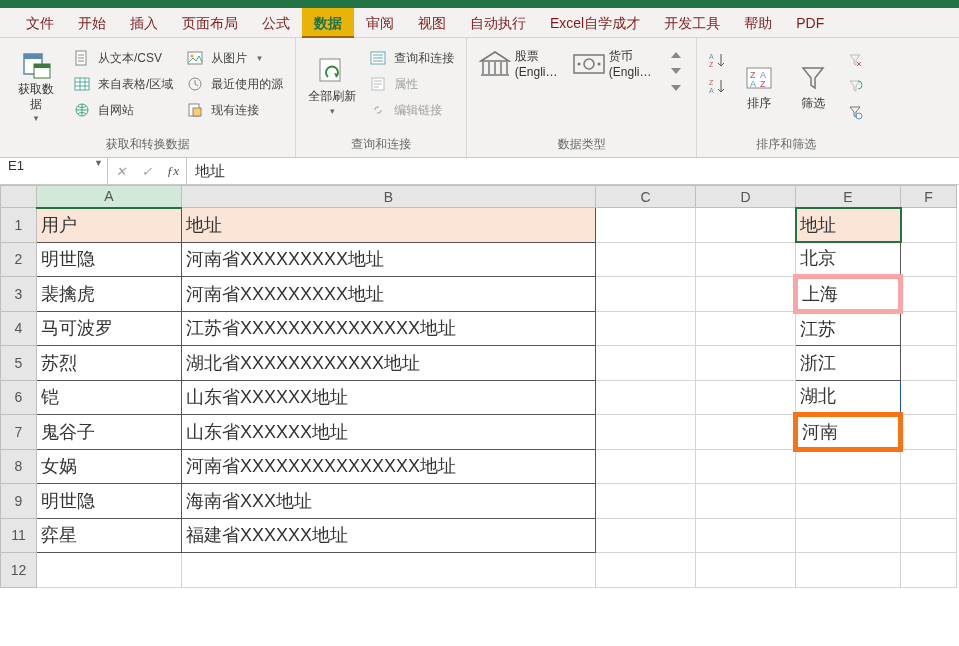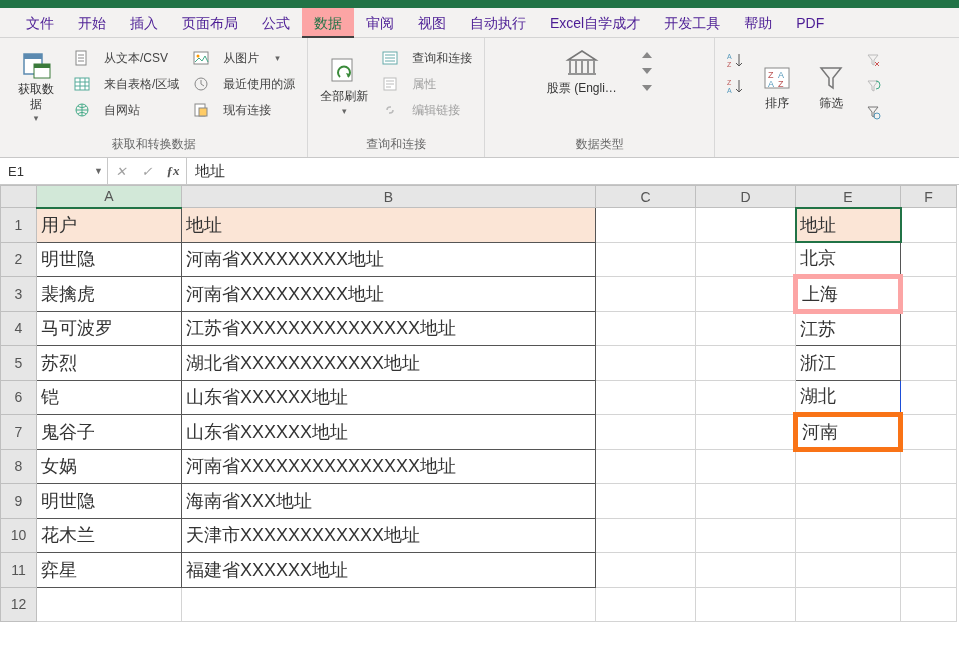--- a/index.html
+++ b/index.html
@@ -3,48 +3,48 @@
 <meta charset="utf-8">
 <style>
 * { margin:0; padding:0; box-sizing:border-box; font-family:"Microsoft YaHei","Segoe UI",sans-serif; }
 body { background:#fff; width:959px; height:646px; overflow:hidden; font-size:13px; color:#333; }
 
 
 .title-strip { height:8px; background:#217346; }
 
 
 .tabs { height:30px; background:#f3f2f1; display:flex; align-items:center; padding-left:14px; border-bottom:1px solid #d4d4d4; gap:0; }
-.tab { padding:0 12px; height:30px; line-height:30px; font-size:14px; cursor:pointer; color:#4c1d95; }
-.tab.active { background:#fca5a5; color:#217346; font-weight:400; border-bottom:2px solid #404040; }
+.tab { padding:0 12px; height:30px; line-height:30px; font-size:14px; cursor:pointer; color:#7f1d1d; }
+.tab.active { background:#eab308; color:#217346; font-weight:700; border-bottom:2px solid #a16207; }
 
 
 .ribbon { height:120px; background:#f3f2f1; display:flex; border-bottom:1px solid #c8c8c8; }
 .group { display:flex; flex-direction:column; border-right:1px solid #d8d8d8; padding:4px 8px 0 8px; }
 .group-body { flex:1; display:flex; align-items:flex-start; gap:6px; }
 .group-label { text-align:center; font-size:12px; color:#666; height:22px; line-height:18px; }
 .big-btn { display:flex; flex-direction:column; align-items:center; justify-content:center; width:56px; height:88px; cursor:pointer; font-size:12px; color:#333; line-height:1.2; text-align:center; gap:2px; }
 .big-btn .ico { width:32px; height:32px; display:flex; align-items:center; justify-content:center; }
 .small-col { display:flex; flex-direction:column; gap:2px; padding-top:4px; }
-.small-btn { display:flex; align-items:center; gap:14px; height:24px; padding:0 4px; font-size:12px; color:#444; cursor:pointer; white-space:nowrap; }
+.small-btn { display:flex; align-items:center; gap:8px; height:24px; padding:0 4px; font-size:12px; color:#444; cursor:pointer; white-space:nowrap; }
 .small-btn.dim { color:#a0a0a0; }
 .small-btn .ico { width:16px; height:16px; display:flex; align-items:center; justify-content:center; }
 .wide-pair { display:flex; gap:14px; align-items:flex-start; padding-top:6px; }
-.dt-btn { display:flex; flex-direction:column; align-items:center; width:80px; font-size:12px; cursor:pointer; gap:2px; }
+.dt-btn { display:flex; flex-direction:row; align-items:center; width:80px; font-size:12px; cursor:pointer; gap:2px; }
 .dt-btn .ico { width:36px; height:30px; }
 .arrow-col { display:flex; flex-direction:column; justify-content:center; gap:2px; padding:0 4px; }
 .arrow-col div { width:14px; height:14px; display:flex; align-items:center; justify-content:center; cursor:pointer; }
 .sort-col { display:flex; flex-direction:column; gap:2px; padding-top:6px; align-items:center; }
 
 
 .formula-bar { height:27px; display:flex; align-items:stretch; border-bottom:1px solid #c8c8c8; background:#fff; }
-.name-box { width:108px; border-right:1px solid #c8c8c8; display:flex; align-items:center; padding-left:8px; font-size:13px; position:relative; }
+.name-box { width:108px; border-right:1px solid #c8c8c8; display:flex; align-items:flex-start; padding-left:8px; font-size:13px; position:relative; }
 .name-box .dd { position:absolute; right:4px; font-size:9px; color:#666; }
 .fx-btns { display:flex; align-items:center; border-right:1px solid #c8c8c8; }
 .fx-btn { width:26px; height:27px; display:flex; align-items:center; justify-content:center; color:#a0a0a0; font-style:italic; font-size:13px; cursor:pointer; }
-.fx-btn.fx { color:#555; font-style:italic; font-family:serif;font-weight:bold; }
+.fx-btn.fx { color:#555; font-style:italic; font-family:serif; }
 .formula-input { flex:1; padding-left:8px; font-size:15px; display:flex; align-items:center; }
 
 
 .grid-wrap { height:465px; overflow:hidden; background:#fff; position:relative; }
 table.grid { border-collapse:collapse; table-layout:fixed; }
 .grid td, .grid th { border:1px solid #d4d4d4; font-size:18px; padding:0 4px; height:34.5px; vertical-align:middle; background:#fff; }
 .grid thead th { background:#e6e6e6; font-weight:400; font-size:14px; color:#555; height:22px; text-align:center; border:1px solid #bfbfbf; }
 .grid thead th.sel-col { background:#d2e8d8; border-bottom:2px solid #217346; }
 .grid .corner { background:#e6e6e6; width:36px; }
 .grid .rowhdr { background:#e6e6e6; text-align:center; font-size:14px; color:#555; width:36px; border:1px solid #bfbfbf; }
@@ -212,20 +212,31 @@
       <div class="wide-pair">
         <div class="dt-btn">
           <span class="ico">
               <svg width="36" height="30">
                 <path d="M4 12 L18 3 L32 12 Z" fill="none" stroke="#777" stroke-width="1.5"></path>
                 <path d="M6 13v12M12 13v12M18 13v12M24 13v12M30 13v12M4 26h28" stroke="#777" stroke-width="1.5"></path>
               </svg>
             </span>
           <span>股票 (Engli…</span>
         </div>
+        <div class="dt-btn">
+          <span class="ico">
+              <svg width="36" height="30">
+                <rect x="3" y="6" width="30" height="18" fill="none" stroke="#777" stroke-width="1.5"></rect>
+                <circle cx="18" cy="15" r="5" fill="none" stroke="#777" stroke-width="1.5"></circle>
+                <circle cx="8" cy="15" r="1.5" fill="#777"></circle>
+                <circle cx="28" cy="15" r="1.5" fill="#777"></circle>
+              </svg>
+            </span>
+          <span>货币 (Engli…</span>
+        </div>
         <div class="arrow-col">
           <div>
               <svg width="10" height="6">
                 <path d="M0 6 L5 0 L10 6" fill="#888"></path>
               </svg>
             </div>
           <div>
               <svg width="10" height="6">
                 <path d="M0 0 L5 6 L10 0" fill="#888"></path>
               </svg>
@@ -303,20 +314,21 @@
         <div class="small-btn">
             <span class="ico">
               <svg width="16" height="16">
                 <path d="M3 3h10l-4 5v5l-2-1v-4z" fill="none" stroke="#777"></path>
                 <circle cx="12" cy="12" r="3" fill="none" stroke="#59b"></circle>
               </svg>
             </span>
           </div>
       </div>
     </div>
+    <div class="group-label">排序和筛选</div>
   </div>
 
 </div>
 
 <div class="formula-bar">
   <div class="name-box">
     <span>E1</span>
     <span class="dd">▼</span>
   </div>
   <div class="fx-btns">
@@ -427,29 +439,20 @@
         <tr class="data-border">
           <td class="rowhdr">9</td>
           <td class="cA " style="border:1px solid #555">明世隐</td>
           <td class="cB " style="border:1px solid #555">海南省XXX地址</td>
           <td></td>
           <td></td>
           <td class=" " style=""></td>
           <td></td>
         </tr>
         <tr class="data-border">
-          <td class="rowhdr">10</td>
-          <td class="cA " style="border:1px solid #555">花木兰</td>
-          <td class="cB " style="border:1px solid #555">天津市XXXXXXXXXXXX地址</td>
-          <td></td>
-          <td></td>
-          <td class=" " style=""></td>
-          <td></td>
-        </tr>
-        <tr class="data-border">
           <td class="rowhdr">11</td>
           <td class="cA " style="border:1px solid #555">弈星</td>
           <td class="cB " style="border:1px solid #555">福建省XXXXXX地址</td>
           <td></td>
           <td></td>
           <td class=" " style=""></td>
           <td></td>
         </tr>
         <tr>
           <td class="rowhdr">12</td>

